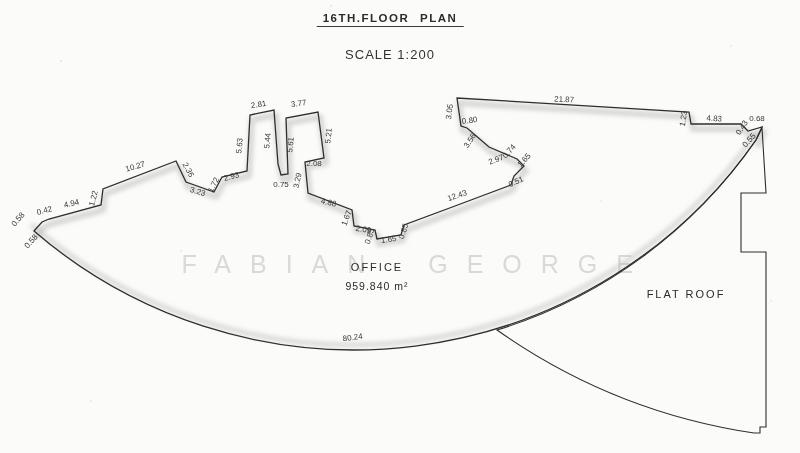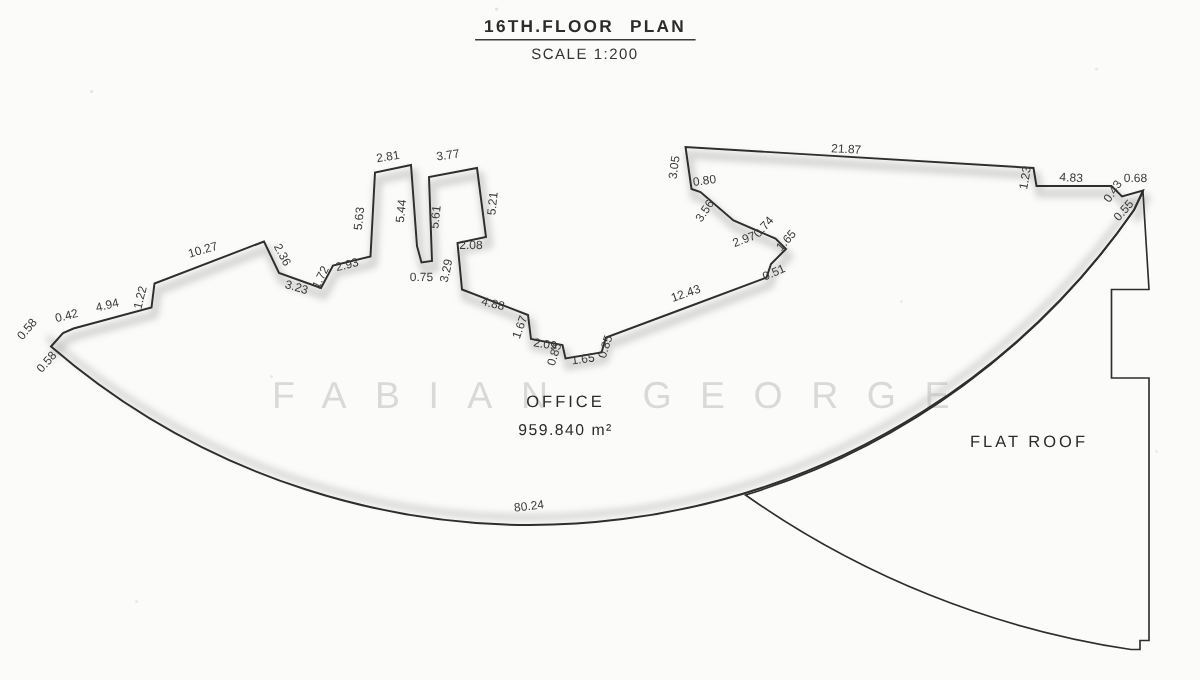--- a/index.html
+++ b/index.html
@@ -13,21 +13,21 @@
   .sheet { position:absolute; inset:0;padding-left:11px; }
   .titleblock {
     position:absolute; top:8px; left:390px; transform:translateX(-50%);
     text-align:center; color:#2b2b2b;
   }
   .titleblock .title {
     font-size:11.5px; font-weight:600; letter-spacing:1.5px; word-spacing:6px;
     border-bottom:1.4px solid #3a3a3a; padding:0 6px 2px 6px; display:inline-block;
   }
   .titleblock .scale {
-    font-size:10px; font-weight:500; letter-spacing:1px; margin-top:4px; color:#333;
+    font-size:13px; font-weight:500; letter-spacing:1px; margin-top:20px; color:#333;
   }
   .watermark {
     position:absolute; top:250px; left:152px; width:500px;
     font-size:25px; letter-spacing:19px; word-spacing:18px;
     color:rgba(168,168,168,0.40); white-space:nowrap; user-select:none;text-align:right;
   }
   svg.plan { position:absolute; inset:0; }
   path.shade { fill:none; stroke:var(--shade); stroke-linejoin:round; stroke-linecap:round; }
   path.shade-top { stroke-width:6; opacity:.5; filter:url(#smudge); transform:translate(2px,5px); }
   path.shade-arc { stroke-width:5; opacity:.45; filter:url(#smudge); transform:translate(-1px,-5px); }

